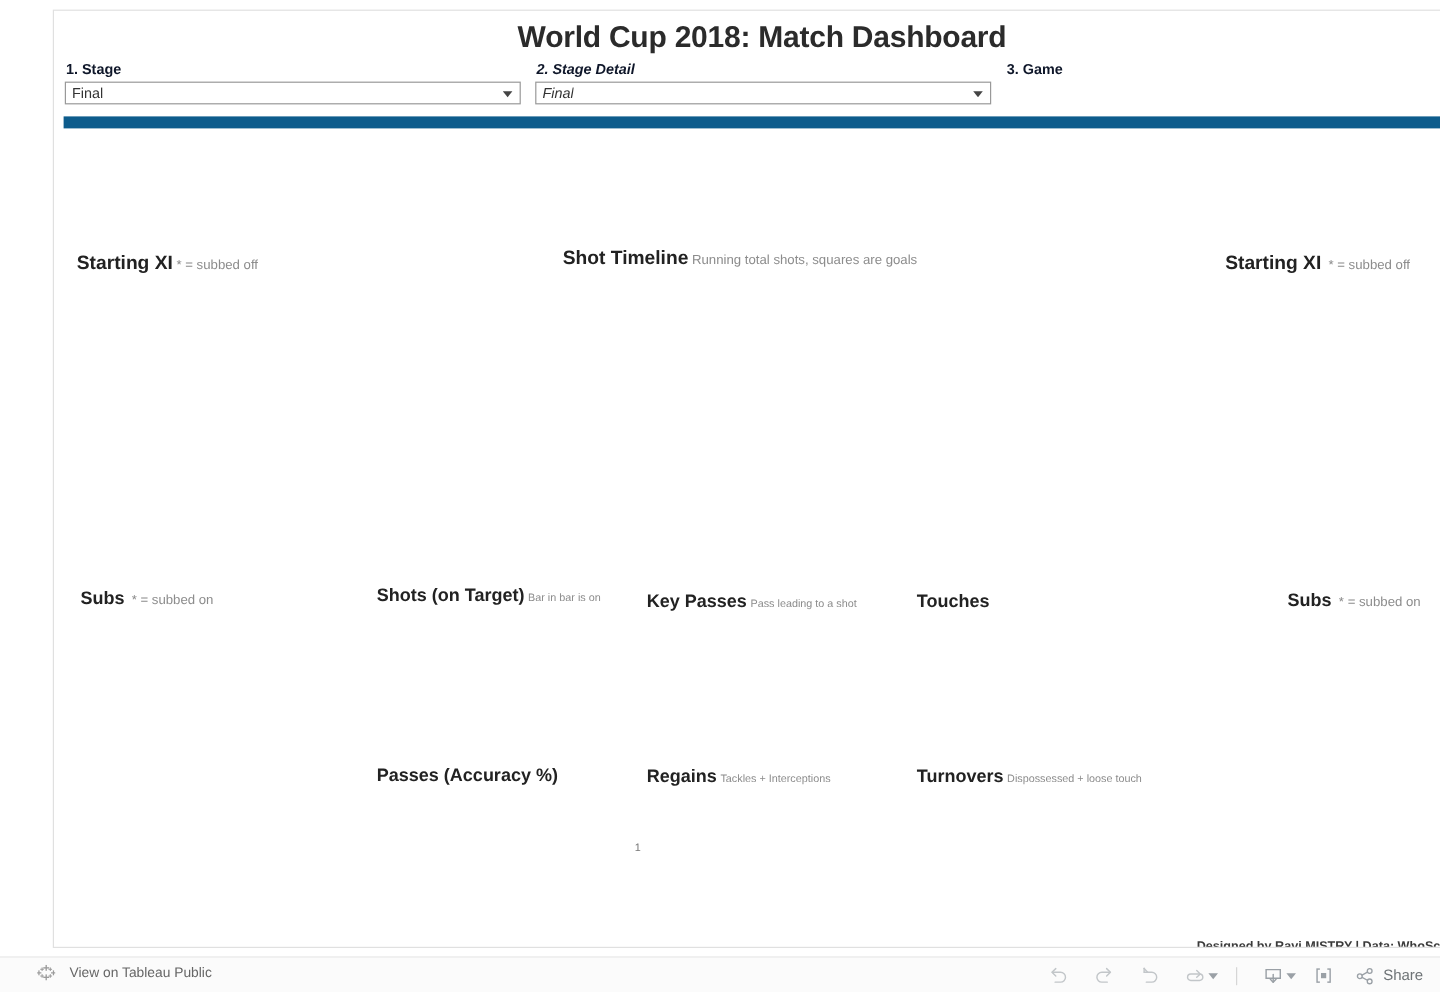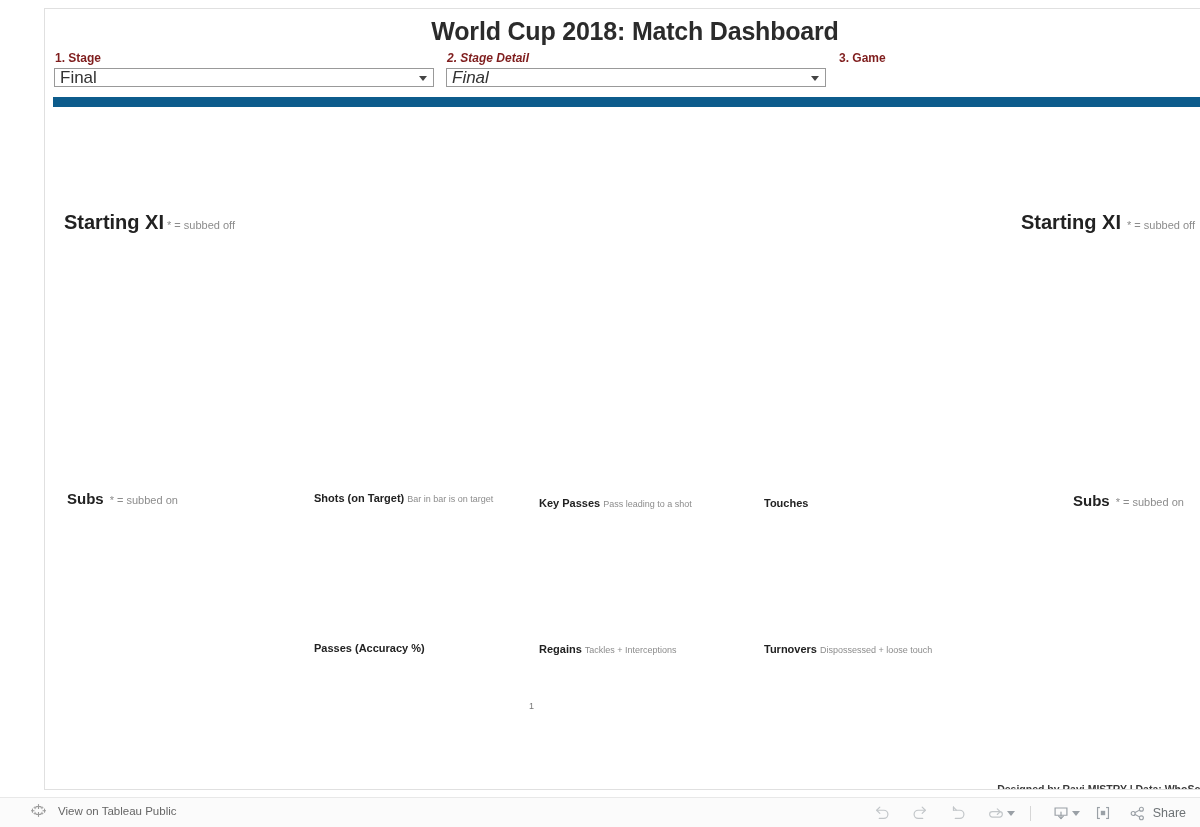--- a/index.html
+++ b/index.html
@@ -44,36 +44,36 @@
   }
 
   
   .filter {
     position: absolute;
     top: 42px;
   }
   .filter-label {
     font-size: 12px;
     font-weight: bold;
-    color: #7f1d1d;
+    color: #0f172a;
     margin: 0 0 3px 1px;
     line-height: 14px;
   }
   .filter-select {
     position: relative;
     height: 19px;
     border: 1px solid #999999;
     background: #ffffff;
     box-sizing: border-box;
   }
   .filter-value {
     position: absolute;
     left: 5px;
     top: 2px;
-    font-size: 17px;
+    font-size: 12px;
     color: #333333;
     line-height: 14px;
     white-space: nowrap;
     overflow: hidden;
   }
   .filter-caret {
     position: absolute;
     right: 6px;
     top: 7px;
     width: 0;
@@ -99,31 +99,31 @@
     height: 10px;
     background: #0d5c8c;
   }
 
   
   .section-head {
     position: absolute;
     white-space: nowrap;
   }
   .sh-title {
-    font-size: 20px;
+    font-size: 16px;
     font-weight: bold;
     color: #222222;
   }
   .sh-sub {
     font-size: 11px;
     font-weight: normal;
     color: #8c8c8c;
     margin-left: 3px;
   }
-  .sh-small .sh-title { font-size: 11px; }
+  .sh-small .sh-title { font-size: 15px; }
   .sh-small .sh-sub   { font-size: 9px; }
 
   
   .sh-clip {
     position: absolute;
     overflow: hidden;
     height: 20px;
     width: 205px;
     white-space: normal;
     line-height: 14px;
@@ -268,20 +268,23 @@
   <div class="filter" id="filter-game">
     <div class="filter-label">3. Game</div>
   </div>
 
   <div id="divider"></div>
 
   <div class="section-head" id="head-starting-xi-left">
     <span class="sh-title">Starting XI</span><span class="sh-sub">* = subbed off</span>
   </div>
 
+  <div class="section-head" id="head-shot-timeline">
+    <span class="sh-title">Shot Timeline</span><span class="sh-sub">Running total shots, squares are goals</span>
+  </div>
 
   <div class="section-head" id="head-starting-xi-right">
     <span class="sh-title">Starting XI</span><span class="sh-sub" style="margin-left:6px">* = subbed off</span>
   </div>
 
   <div class="section-head" id="head-subs-left">
     <span class="sh-title" style="font-size:15px">Subs</span><span class="sh-sub" style="margin-left:6px">* = subbed on</span>
   </div>
 
   <div class="section-head sh-small sh-clip" id="head-shots-on-target">

